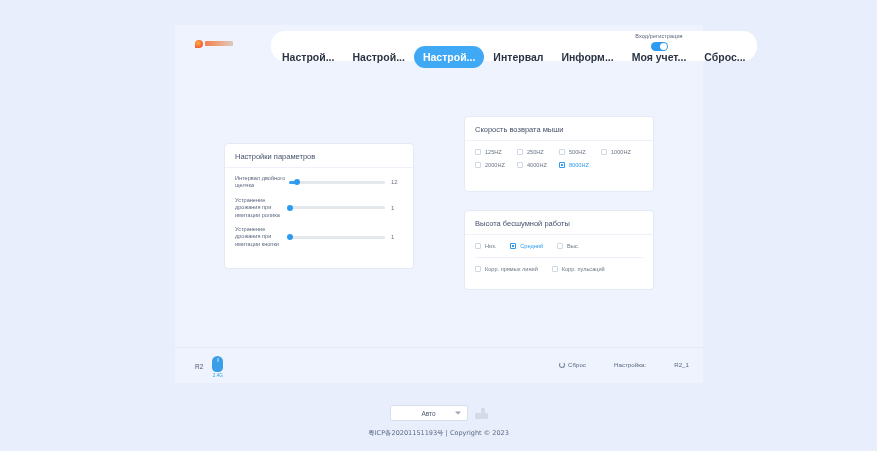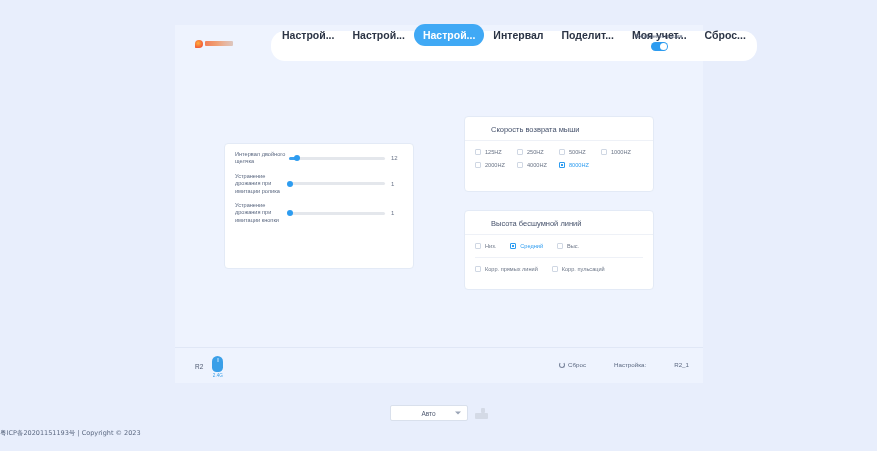--- a/index.html
+++ b/index.html
@@ -40,21 +40,21 @@
   .logo-text {
     height: 5px; width: 28px;
     background: linear-gradient(90deg,#f26a3c 0%, #f08f5a 40%, #e7a98c 70%, #d9bfb4 100%);
     border-radius: 1px;
     opacity: .85;
   }
 
   .nav {
     position: absolute;
     left: 96px; top: 6px;
-    display: flex; align-items: flex-end;
+    display: flex; align-items: flex-start;
     background: #ffffff;
     border-radius: 14px;
     height: 26px;
     padding: 15px 2px;
   }
   .nav-tab {
     font-size: 10.5px;
     font-weight: bold;
     color: #2b3445;
     padding: 0 9px;
@@ -103,21 +103,21 @@
 
   .card {
     position: absolute;
     background: #ffffff;
     border: 1px solid #e3eaf6;
     border-radius: 4px;
   }
   .card-title {
     font-size: 7.5px;
     color: #44506a;
-    padding: 8px 26px 6px;
+    padding: 8px 10px 6px;
     border-bottom: 1px solid #eef1f7;
     margin: 0 0px;
   }
 
   
   #params-card { left: 49px; top: 80px; width: 190px; height: 126px; }
   .slider-rows { padding: 7px 10px 0 10px; }
   .slider-row { display: flex; align-items: center; margin-bottom: 7px; }
   .slider-label {
     width: 52px;
@@ -239,21 +239,21 @@
     border-radius: 50%;
     border-top-color: transparent;
     flex: 0 0 6px;
   }
   .footer-text { font-size: 6.2px; color: #5b6880; }
 
   
   .page-footer {
     position: absolute;
     left: 0; right: 0; top: 405px;
-    text-align: left;
+    text-align: center;
   }
   .select-row {
     display: flex; align-items: center; justify-content: center;
     gap: 7px;
   }
   .lang-select {
     width: 78px; height: 16px;
     background: #ffffff;
     border: 1px solid #d9e0ec;
     border-radius: 2px;
@@ -305,34 +305,35 @@
       <div class="logo">
         <div class="logo-mark"></div>
         <div class="logo-text"></div>
       </div>
 
       <div class="nav" id="nav-container">
           <div class="nav-tab">Настрой...</div>
           <div class="nav-tab">Настрой...</div>
           <div class="nav-tab active">Настрой...</div>
           <div class="nav-tab">Интервал</div>
-          <div class="nav-tab">Поделит...</div>
+          <div class="nav-tab">Информ...</div>
           <div class="nav-tab">Моя учет...</div>
           <div class="nav-tab">Сброс...</div>
         </div>
 
       <div class="account">
         <div class="account-label">Вход/регистрация</div>
         <div class="toggle"></div>
       </div>
     </div>
 
     <div class="body-area">
 
       <div class="card" id="params-card">
+        <div class="card-title">Настройки параметров</div>
         <div class="slider-rows" id="slider-list">
             <div class="slider-row">
               <div class="slider-label">Интервал двойного щелчка</div>
               <div class="slider-track">
                 <div class="slider-fill" style="width: 8%;"></div>
                 <div class="slider-knob" style="left: 8%;"></div>
               </div>
               <div class="slider-value">12</div>
             </div>
             <div class="slider-row">
@@ -382,21 +383,21 @@
               <span class="chk-label">4000HZ</span>
             </div>
             <div class="chk checked">
               <span class="box"></span>
               <span class="chk-label">8000HZ</span>
             </div>
           </div>
       </div>
 
       <div class="card" id="silent-height-card">
-        <div class="card-title">Высота бесшумной линий</div>
+        <div class="card-title">Высота бесшумной работы</div>
         <div class="chk-grid" id="level-options">
             <div class="chk auto">
               <span class="box"></span>
               <span class="chk-label">Низ.</span>
             </div>
             <div class="chk checked auto">
               <span class="box"></span>
               <span class="chk-label">Средний</span>
             </div>
             <div class="chk auto">

